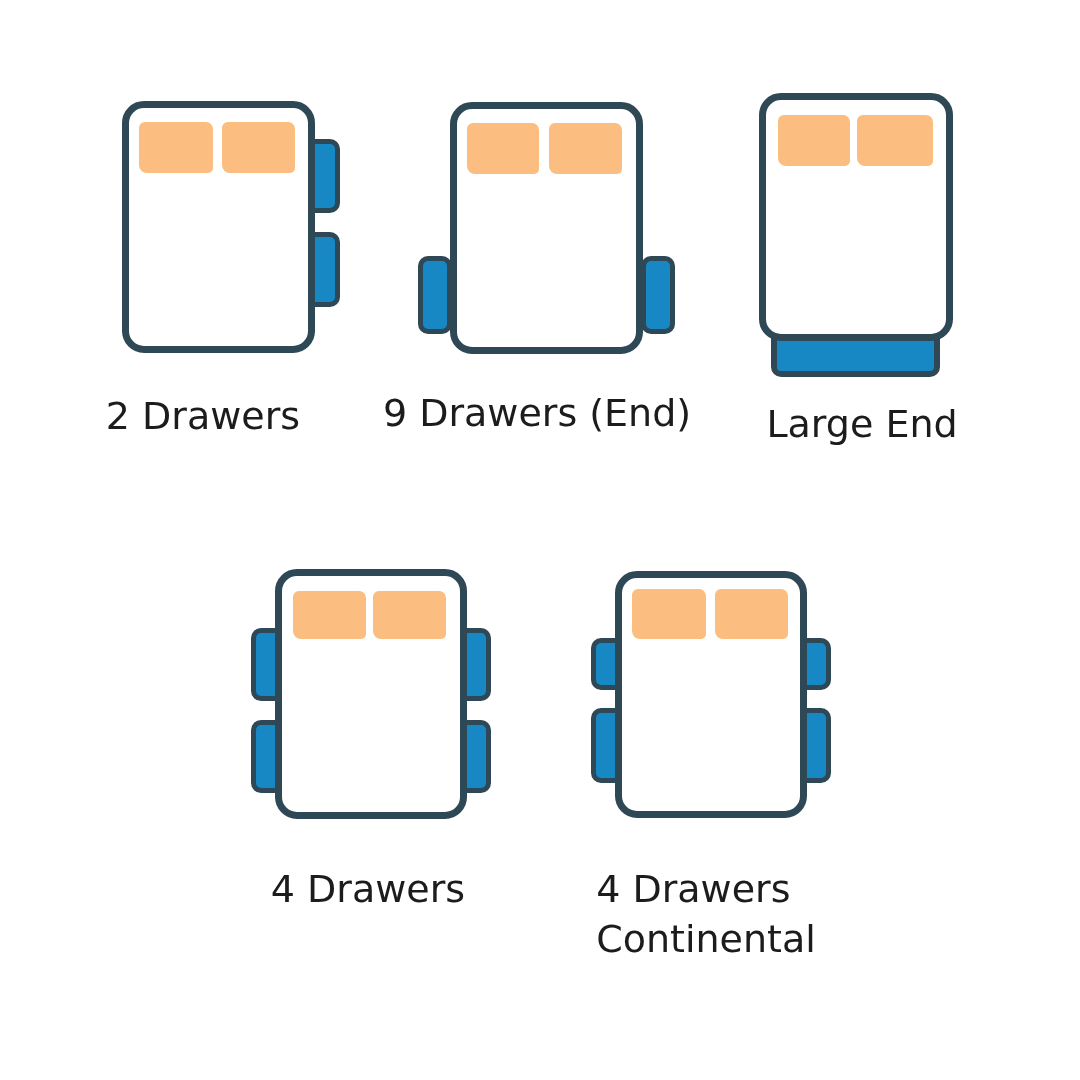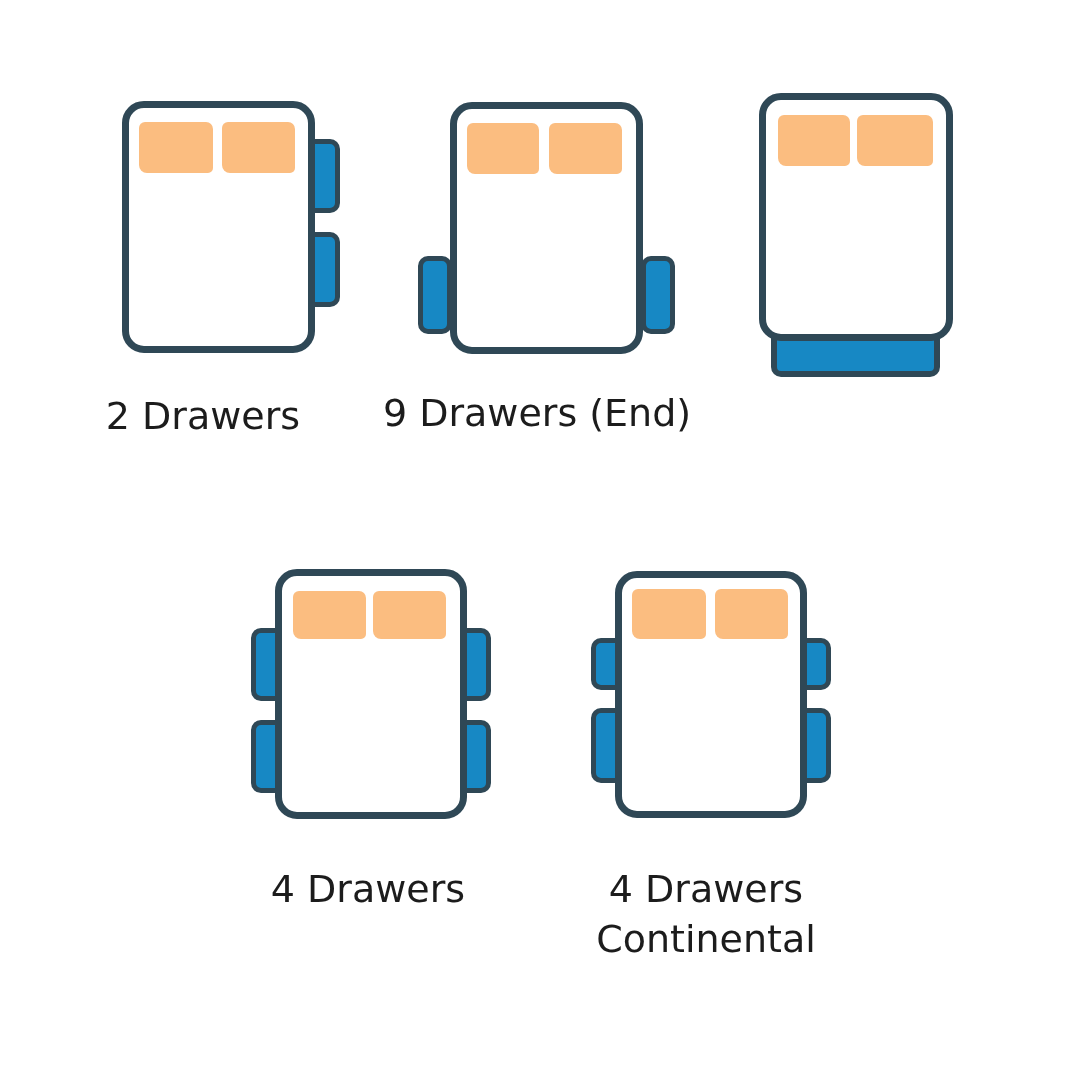--- a/index.html
+++ b/index.html
@@ -41,21 +41,21 @@
     box-sizing:border-box;
     z-index:1;
   }
   .drawer.end{
     border-width:6px;
     border-radius:10px;
   }
   .label{
     position:absolute;
     transform:translateX(-50%);
-    text-align:center;
+    text-align:left;
     color:var(--text);
     font-size:38px;
     line-height:50px;
     white-space:nowrap;
     z-index:4;
   }
 </style>
 </head>
 <body>
 
@@ -82,20 +82,21 @@
       <div>9 Drawers (End)</div>
     </div>
   </div>
 
   <div class="figure">
     <div class="drawer end" style="left:771px;top:326px;width:169px;height:51px"></div>
     <div class="bed" style="left:759px;top:93px;width:194px;height:248px"></div>
     <div class="pillow" style="left:778px;top:115px;width:72px;height:51px"></div>
     <div class="pillow" style="left:857px;top:115px;width:76px;height:51px"></div>
     <div class="label" style="left:862px;top:399px">
+      <div>Large End</div>
     </div>
   </div>
 
   <div class="figure">
     <div class="drawer" style="left:251px;top:628px;width:34px;height:73px"></div>
     <div class="drawer" style="left:251px;top:720px;width:34px;height:73px"></div>
     <div class="drawer" style="left:457px;top:628px;width:34px;height:73px"></div>
     <div class="drawer" style="left:457px;top:720px;width:34px;height:73px"></div>
     <div class="bed" style="left:275px;top:569px;width:192px;height:250px"></div>
     <div class="pillow" style="left:293px;top:591px;width:73px;height:48px"></div>

